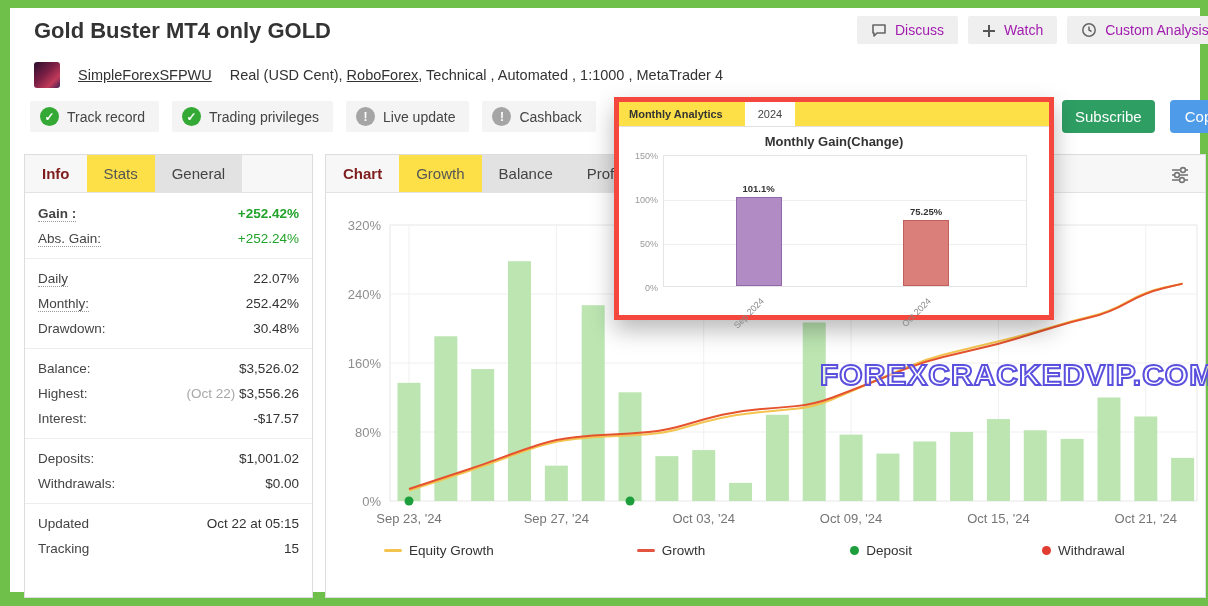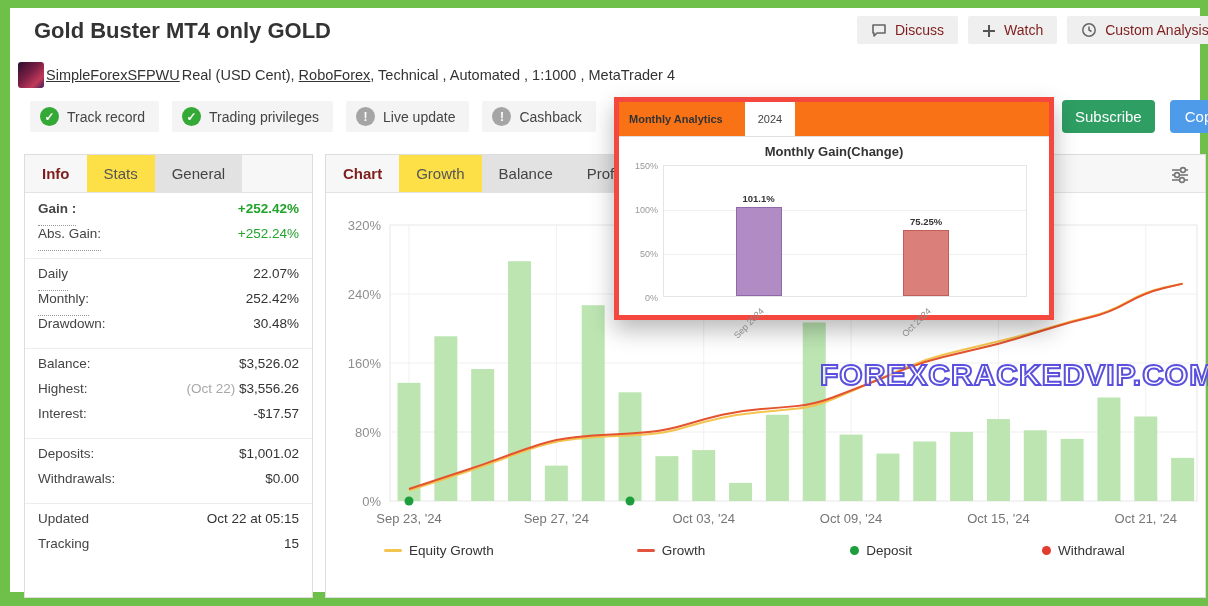--- a/index.html
+++ b/index.html
@@ -3,25 +3,25 @@
 <meta charset="utf-8">
 <style>
   * { margin:0; padding:0; box-sizing:border-box; }
   html,body { font-family:"Liberation Sans", sans-serif; }
   .page { position:relative; width:1208px; height:606px; background:#6fbf4b; overflow:hidden; }
   .canvas { position:absolute; left:10px; top:8px; width:1190px; height:584px; background:#fff; }
 
   
   .page-title { position:absolute; left:24px; top:10px; font-size:22px; font-weight:bold; color:#333; }
   .top-buttons { position:absolute; left:847px; top:8px; display:flex; gap:10px; }
-  .gbtn { display:flex; align-items:flex-end; gap:8px; background:#efefef; color:#7f1d1d;
+  .gbtn { display:flex; align-items:flex-end; gap:8px; background:#efefef; color:#a21caf;
           font-size:14px; padding:6px 14px; border:none; border-radius:2px; cursor:pointer; white-space:nowrap; }
   .gbtn svg { display:block; }
 
-  .account-row { position:absolute; left:8px; top:54px; display:flex; align-items:center; gap:2px; font-size:14.5px; color:#333; }
+  .account-row { position:absolute; left:24px; top:54px; display:flex; align-items:center; gap:18px; font-size:14.5px; color:#333; }
   .avatar { width:26px; height:26px; border-radius:3px;
             background:linear-gradient(135deg,#2a0f2e 0%,#7c1f45 45%,#c23a5a 75%,#3d1f55 100%); }
   .acct-name { text-decoration:underline; color:#333; cursor:pointer; }
   .acct-details a { color:#333; text-decoration:underline; cursor:pointer; }
 
   .badges-row { position:absolute; left:20px; top:93px; display:flex; gap:13px; }
   .pill { display:flex; align-items:center; gap:8px; background:#f4f4f4; padding:0 14px 0 10px; height:31px;
           font-size:14px; color:#444; border-radius:2px; }
   .cir { width:19px; height:19px; border-radius:50%; color:#fff; font-size:12px; font-weight:bold;
          display:flex; align-items:center; justify-content:center; }
@@ -36,21 +36,21 @@
   .card { position:absolute; background:#fff; border:1px solid #ddd; }
   .tabbar { display:flex; background:#f7f7f7; border-bottom:1px solid #e3e3e3; height:38px; }
   .tab { display:flex; align-items:center; padding:0 17px; font-size:15px; color:#555; cursor:pointer; }
   .tab.lead { font-weight:bold; color:#7f1d1d; }
   .tab.active { background:#fde047; }
   .tab.gray { background:#e2e2e2; color:#444; }
 
   
   #sidebar { left:14px; top:146px; width:289px; height:444px; }
   .stats-body { padding:8px 13px 0 13px; }
-  .srow { display:flex; justify-content:space-between; height:25px; font-size:13.5px; }
+  .srow { display:flex; justify-content:space-between; align-items:center; height:25px; font-size:13.5px; }
   .srow .lbl { color:#444; }
   .srow .lbl.dotted { border-bottom:1px dotted #999; cursor:help; }
   .srow .val { color:#333; text-align:right; }
   .val.green { color:#22a32b; }
   .val.bold { font-weight:bold; }
   .muted { color:#a8a8a8; }
   .sep { border-top:1px solid #ededed; margin:7px -13px 7px -13px; }
 
   
   #chartcard { left:315px; top:146px; width:881px; height:444px; }
@@ -64,21 +64,21 @@
   .leg-item:nth-child(4){ margin-left:130px; }
   .sw-line { width:18px; height:3px; border-radius:2px; }
   .sw-dot { width:9px; height:9px; border-radius:50%; }
 
   .watermark { position:absolute; left:494px; top:203px; font-size:30px; font-weight:bold; letter-spacing:1px;
                color:rgba(255,255,255,0.55); -webkit-text-stroke:2px #5b50dd; z-index:5; pointer-events:none; }
 
   
   #popup { position:absolute; left:604px; top:89px; width:440px; height:223px; background:#fff;
            border:5px solid #f4473d; z-index:20; box-shadow:0 10px 22px rgba(0,0,0,0.28); }
-  .pp-head { display:flex; align-items:stretch; background:#f97316; border-bottom:1px solid #e0e0e0; height:35px; }
+  .pp-head { display:flex; align-items:stretch; background:#fde047; border-bottom:1px solid #e0e0e0; height:25px; }
   .pp-title { font-size:11px; font-weight:bold; color:#333; display:flex; align-items:center; padding-left:10px; }
   .pp-year { font-size:11px; color:#444; background:#fff; display:flex; align-items:center; padding:0 13px; margin-left:22px; cursor:pointer; }
   .pp-chart-title { text-align:center; font-size:13px; font-weight:bold; color:#333; margin-top:7px; }
   .pp-plotwrap { position:relative; margin:6px 14px 0 44px; }
   #pp-plot { position:relative; width:364px; height:132px; border:1px solid #e5e5e5; background:#fff; }
   .pp-grid { position:absolute; left:0; width:100%; height:1px; background:#efefef; }
   .pp-ylab { position:absolute; right:100%; margin-right:6px; font-size:9px; color:#999; transform:translateY(-50%); white-space:nowrap; }
   .pp-bar { position:absolute; bottom:0; }
   .pp-val { position:absolute; width:80px; text-align:center; font-size:9.5px; font-weight:bold; color:#333; }
   .pp-cat { position:absolute; font-size:9px; color:#888; width:46px; text-align:right;

